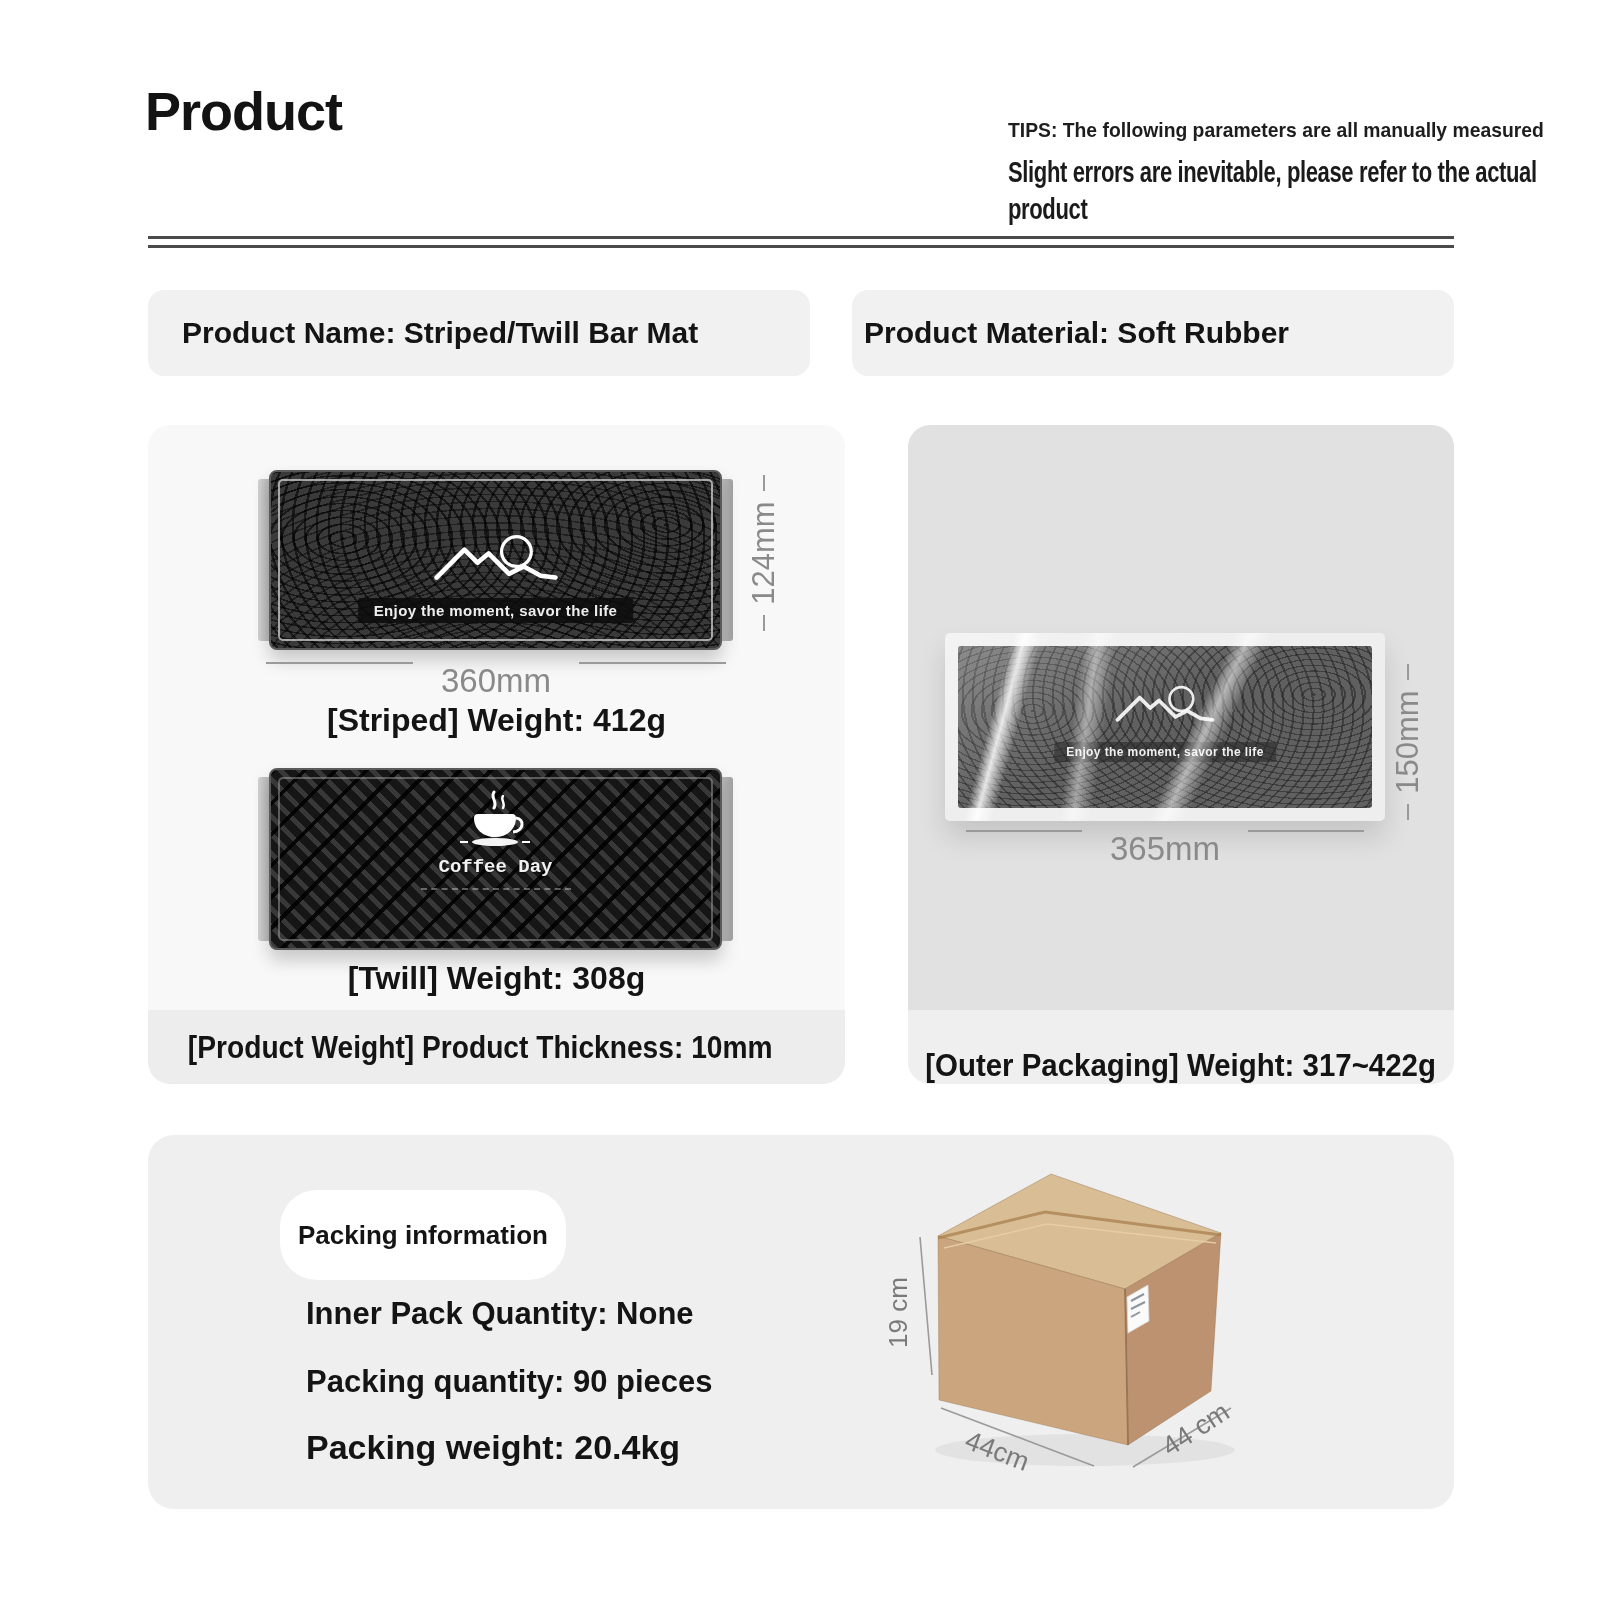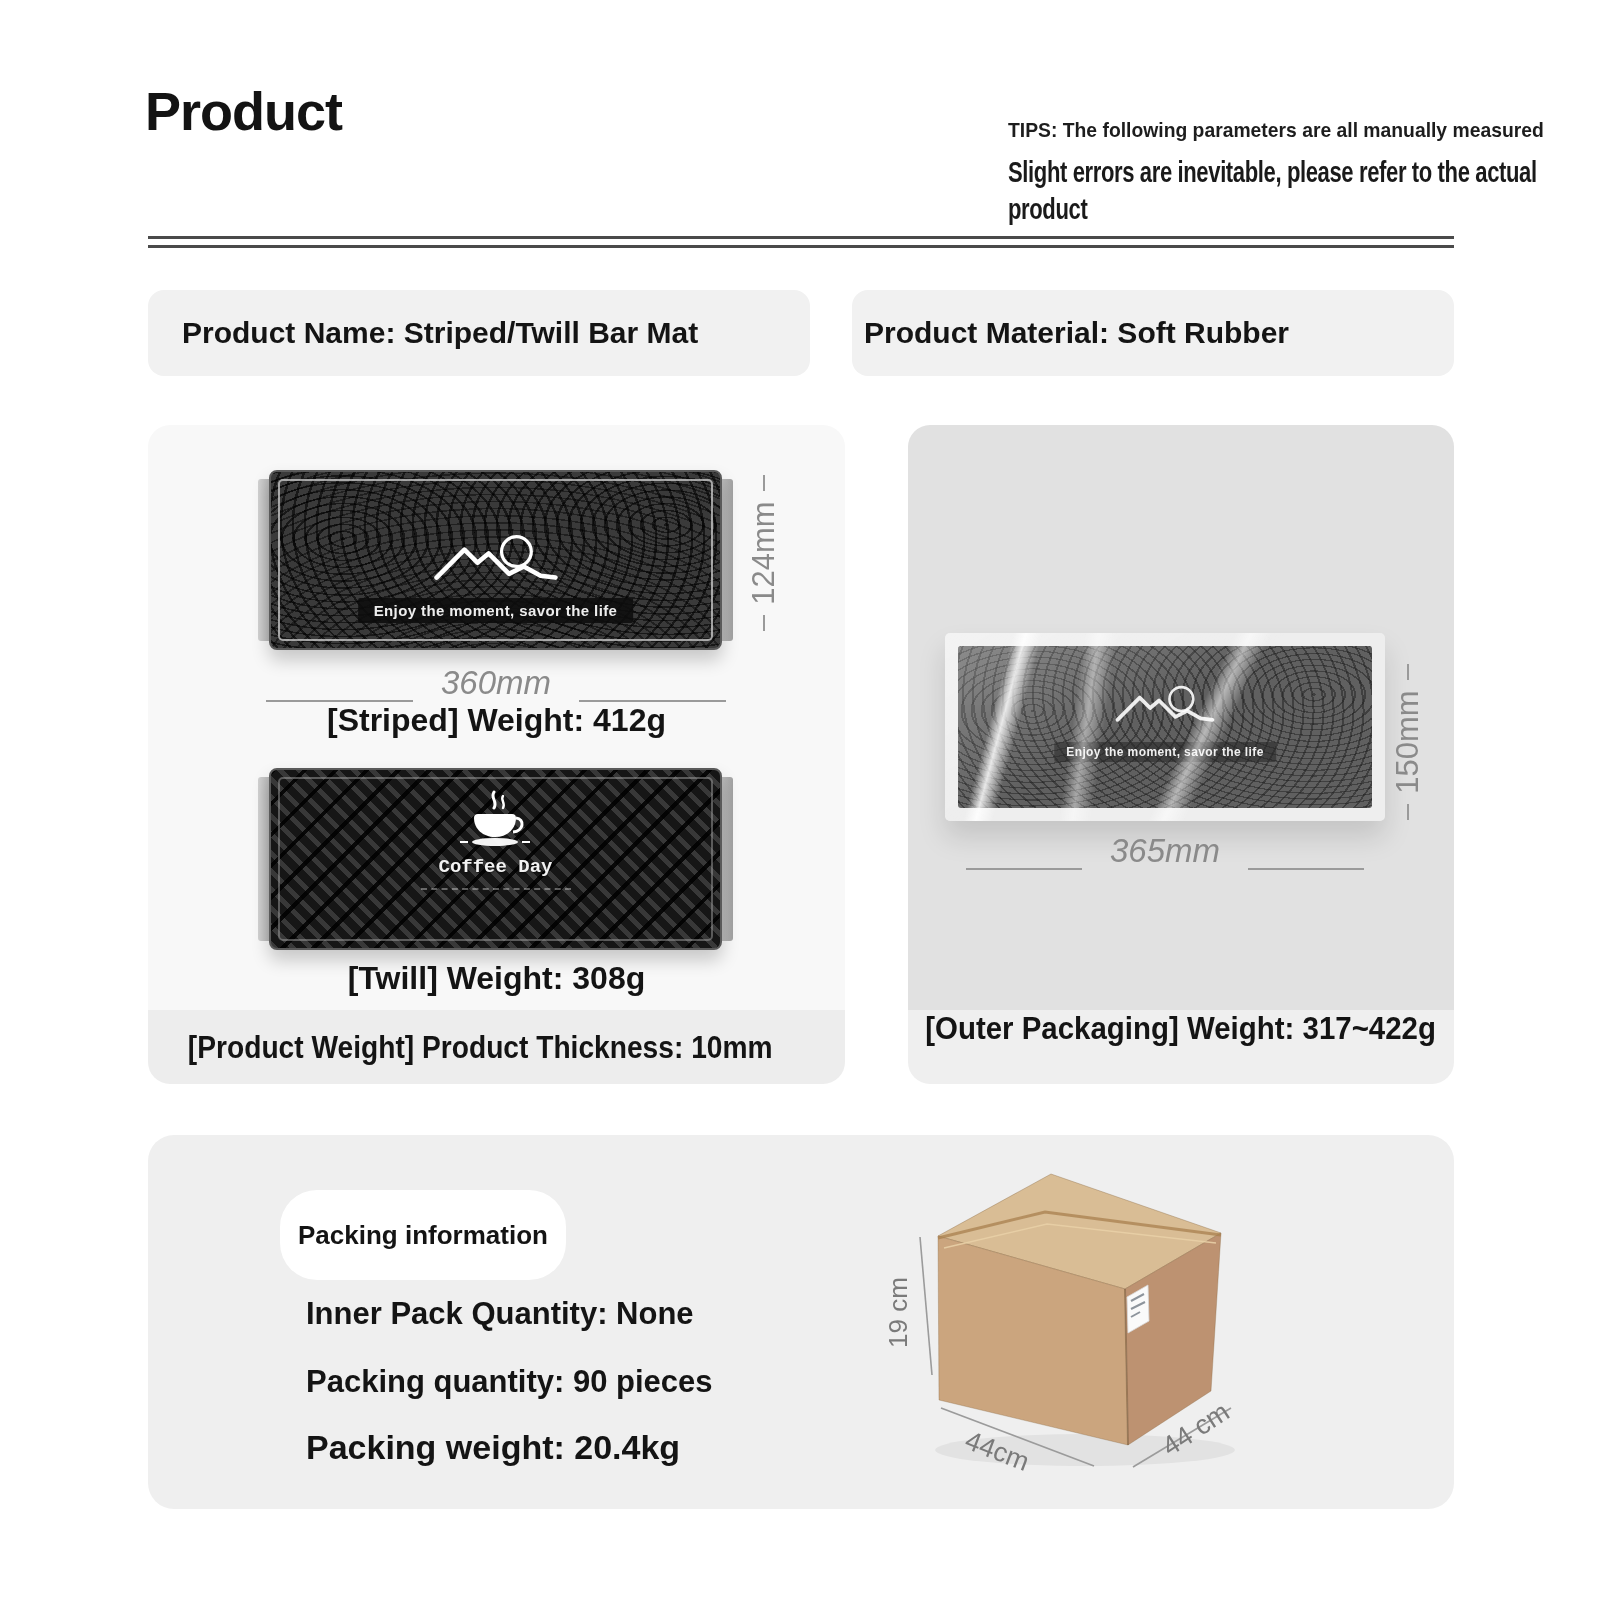--- a/index.html
+++ b/index.html
@@ -27,21 +27,21 @@
     font-size:30px;font-weight:bold;}
   .pill-left{left:148px;top:290px;width:662px;padding-left:34px;box-sizing:border-box;}
   .pill-right{left:852px;top:290px;width:602px;padding-left:12px;box-sizing:border-box;}
 
   
   .card-left{left:148px;top:425px;width:697px;height:585px;background:var(--panel-light,#f8f8f8);border-radius:22px 22px 0 0;}
   .strip-left{left:148px;top:1010px;width:697px;height:74px;background:var(--strip-light,#ededed);border-radius:0 0 22px 22px;
     display:flex;align-items:center;}
   .card-right{left:908px;top:425px;width:546px;height:585px;background:var(--panel-gray,#e1e1e1);border-radius:22px 22px 0 0;}
   .strip-right{left:908px;top:1010px;width:546px;height:74px;background:#efefef;border-radius:0 0 22px 22px;
-    display:flex;align-items:flex-start;justify-content:center;}
+    display:flex;align-items:flex-end;justify-content:center;}
   .strip-text{font-size:32px;font-weight:bold;white-space:nowrap;}
   .squeeze88{transform:scaleX(.88);} .squeeze92{transform:scaleX(.92);}
 
   
   .mat{position:absolute;}
   .mat-clip{position:absolute;top:9px;bottom:9px;width:20px;background:linear-gradient(90deg,#d2d2d2,#a2a2a2);border-radius:3px;}
   .mat-clip.l{left:0;} .mat-clip.r{right:0;}
   .mat-body{position:absolute;left:11px;right:11px;top:0;bottom:0;border-radius:8px;border:2px solid #5a5a5a;
     box-shadow:0 10px 18px rgba(0,0,0,.20);overflow:hidden;}
   .mat-frame{position:absolute;inset:7px;border:2px solid rgba(208,208,208,.75);border-radius:5px;pointer-events:none;}
@@ -56,21 +56,21 @@
     repeating-linear-gradient(135deg, rgba(0,0,0,.85) 0 4px, rgba(0,0,0,0) 4px 22px),
     repeating-linear-gradient(45deg, #383838 0 5px, #161616 5px 13px);}
   .mat-logo{position:absolute;left:50%;transform:translateX(-50%);}
   .slogan{position:absolute;left:50%;transform:translateX(-50%);background:rgba(12,12,12,.88);color:#eeeeee;
     font-size:15px;font-weight:bold;letter-spacing:.4px;padding:4px 16px;border-radius:2px;white-space:nowrap;}
   .brand{position:absolute;left:50%;transform:translateX(-50%);color:#f2f2f2;font-size:19px;font-weight:bold;
     text-shadow:0 1px 2px rgba(0,0,0,.6);white-space:nowrap;font-family:Liberation Mono, monospace;}
   .brand-sub{position:absolute;left:50%;transform:translateX(-50%);width:150px;border-top:2px dashed rgba(255,255,255,.35);}
 
   
-  .hdim{display:flex;align-items:flex-end;justify-content:center;gap:28px;color:var(--dim-text,#8a8a8a);font-size:33px;font-style:italic;}
+  .hdim{display:flex;align-items:flex-start;justify-content:center;gap:28px;color:var(--dim-text,#8a8a8a);font-size:33px;}
   .dimline{height:2px;background:#9a9a9a;}
   .vdim{display:flex;align-items:center;justify-content:center;gap:10px;color:var(--dim-text,#8a8a8a);font-size:31px;white-space:nowrap;}
   .vdash{width:16px;height:2px;background:#9a9a9a;}
   .rot-90{transform:rotate(-90deg);}
 
   
   .pkg{left:945px;top:633px;width:440px;height:188px;background:rgba(250,250,250,.45);border-radius:5px;
     box-shadow:0 16px 28px rgba(0,0,0,.13);}
   .pkg-mat{position:absolute;inset:13px;border-radius:3px;overflow:hidden;}
   .pkg-shine{position:absolute;inset:0;border-radius:5px;pointer-events:none;background:

